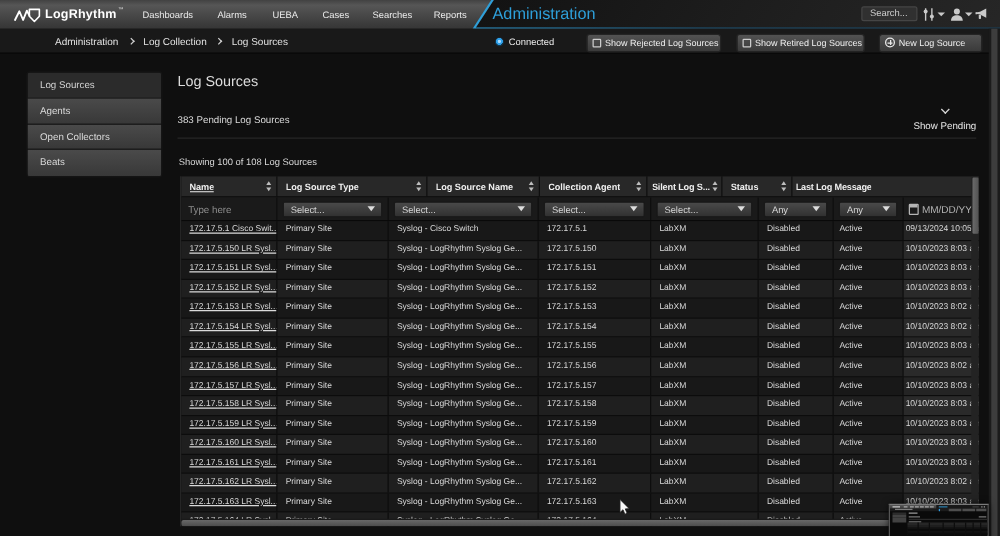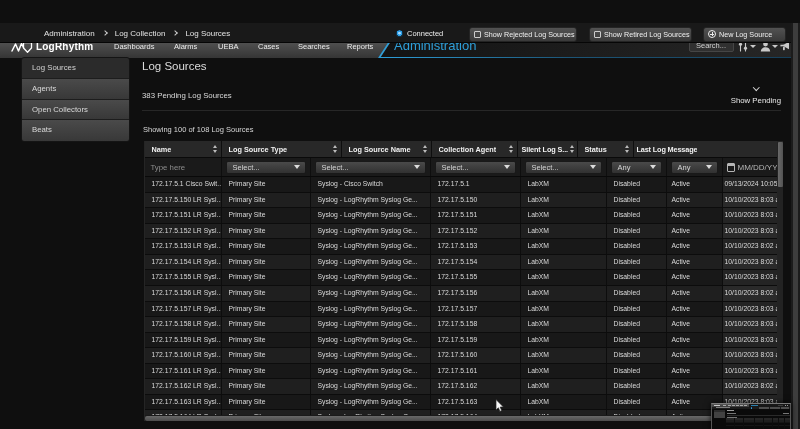--- a/index.html
+++ b/index.html
@@ -6,21 +6,20 @@
   html,body { background:#000; }
   body { font-family:"Liberation Sans", sans-serif; }
   #stage {
     position:relative; width:800px; height:429px; overflow:hidden;
     background:#0f0f0f;
   }
   
   #topnav {
     position:absolute; left:0; top:0; width:800px; height:23px; overflow:hidden;
     background:linear-gradient(180deg,#424242 0%,#565656 18%,#474747 55%,#353535 100%);
-    margin-top:35px;
   }
   #admin-wedge {
     position:absolute; left:393px; top:0; width:460px; height:23px;
     transform:skewX(-33deg); transform-origin:top left;
     background:linear-gradient(90deg,#131313 0%,#1c1c1c 40%,#282828 100%);
     border-left:2px solid #2e9fd9;
   }
   #admin-underline {
     position:absolute; left:380px; right:0; top:21.8px; height:1.2px;
     background:linear-gradient(90deg,#2e9fd9,#1c5577 45%,#173f59 100%);
@@ -123,21 +122,21 @@
   }
   .grow.odd  .gcell.c7 { background:#242424; }
   .grow.even .gcell.c7 { background:#2a2a2a; }
   .gcell.c6 { padding-left:5px; }
   .hcell.c7 { padding-left:3px; padding-right:4px; }
   .hcell.c7 .lbl { letter-spacing:-0.15px; }
   .hcell.c5 { padding:0 3px 0 4px; }
   .hcell.c5 .lbl { letter-spacing:-0.12px; }
   .gcell.c7 { padding-left:2px; }
   
-  .c0 { width:77px; flex:none; }
+  .c0 { width:77px; flex:none;text-decoration:underline; }
   .c1 { width:89px; flex:none; }
   .c2 { width:120px; flex:none; }
   .c3 { width:90px; flex:none; }
   .c4 { width:86px; flex:none; }
   .c5 { width:60px; flex:none; }
   .c6 { width:56px; flex:none; }
   .c7 { width:68px; flex:none; border-right:none; }
   
   #vscroll { position:absolute; right:0; top:0; width:6px; height:274px; background:#232323; }
   #vscroll-thumb { position:absolute; left:0.5px; width:5px; top:0.5px; height:45px; background:linear-gradient(90deg,#6a6a6a,#525252); border-radius:1px; }

